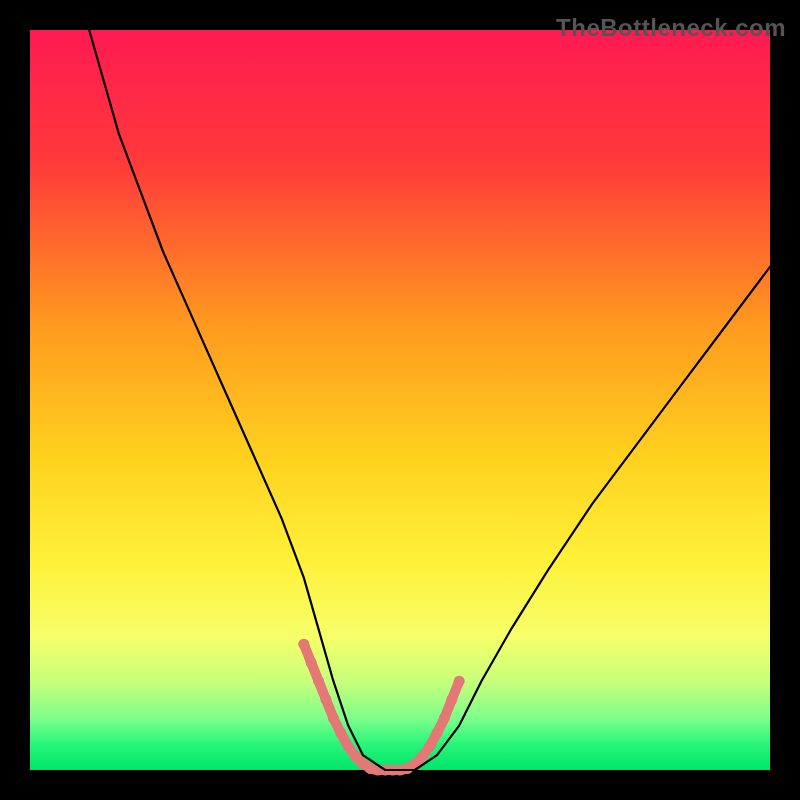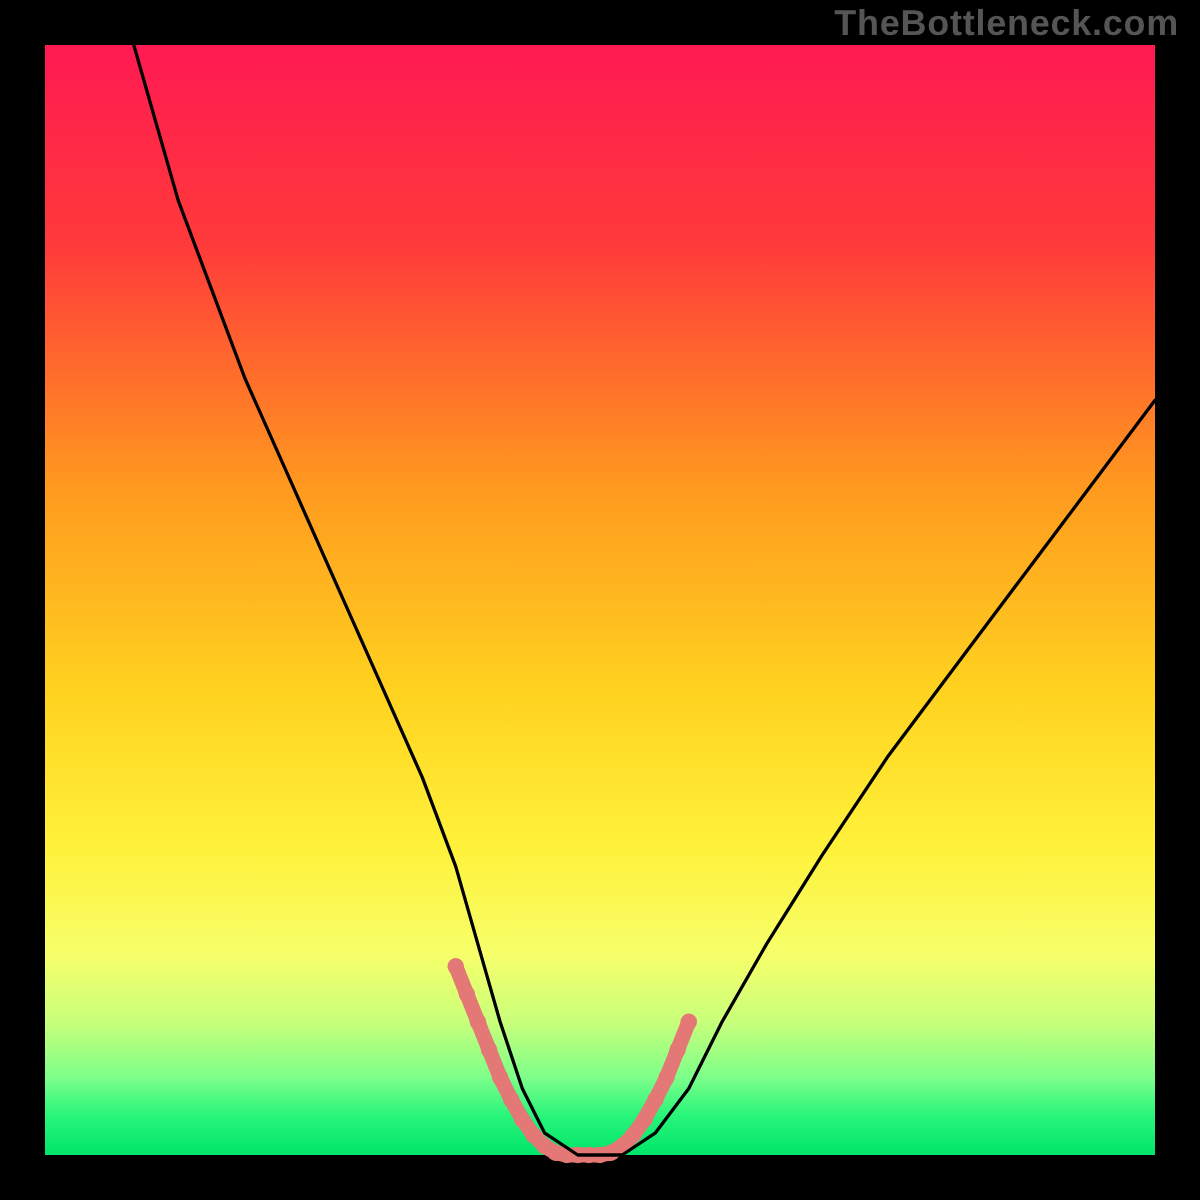--- a/index.html
+++ b/index.html
@@ -12,21 +12,21 @@
     font-family: Arial, Helvetica, sans-serif;
   }
   .stage {
     position: relative;
     width: 800px;
     height: 800px;
     background: #000;
   }
   .watermark {
     position: absolute;
-    top: 2px;
+    top: 14px;
     right: 14px;
     color: #555;
     font-size: 24px;
     font-weight: 600;
     letter-spacing: 0.5px;
     z-index: 5;
   }
   svg {
     position: absolute;
     left: 0;

